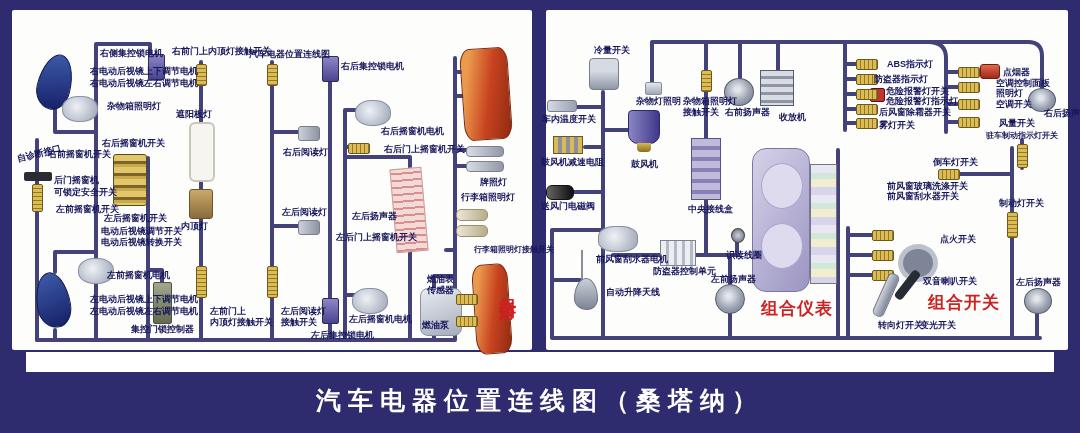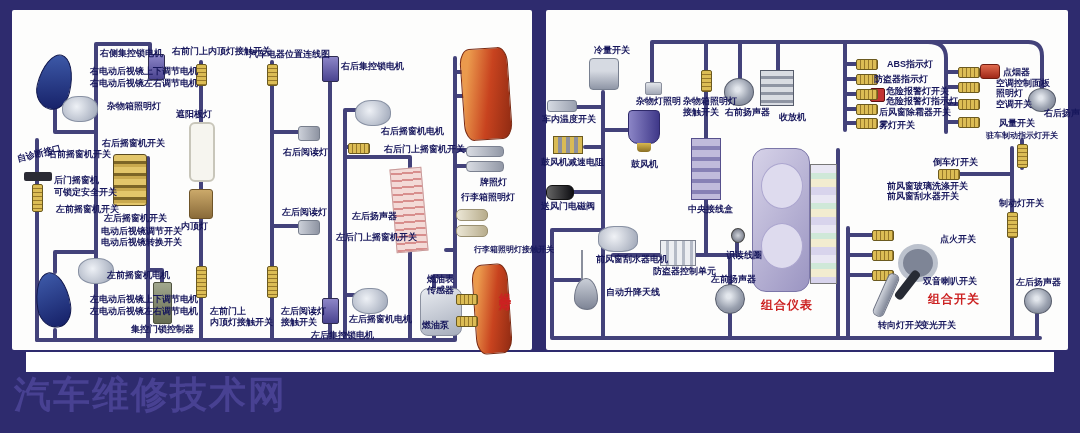--- a/index.html
+++ b/index.html
@@ -16,21 +16,21 @@
          font-size:25px;font-weight:bold;letter-spacing:7px;}
   .wm-big{position:absolute;left:14px;top:370px;font-size:37px;font-weight:900;color:#4b4496;
           letter-spacing:2px;opacity:.9;white-space:nowrap;}
   .wm-url{position:absolute;left:24px;top:402px;font-size:26px;font-weight:bold;color:#a04a5a;
           letter-spacing:2px;opacity:.95;}
   svg.wires{position:absolute;left:0;top:0;width:1080px;height:433px;}
   
   .lb{position:absolute;font-size:9px;font-weight:bold;color:#17175c;white-space:nowrap;line-height:10px;}
   .lb-s{font-size:8px;}
   .lb-rot{transform:rotate(-14deg);transform-origin:left top;}
-  .red{position:absolute;color:#cc2222;font-size:12px;font-weight:bold;letter-spacing:1px;white-space:nowrap;}
+  .red{position:absolute;color:#cc2222;font-size:17px;font-weight:bold;letter-spacing:1px;white-space:nowrap;}
   .red-v{writing-mode:vertical-rl;letter-spacing:2px;}
   
   .dev{position:absolute;}
   .con{width:9px;height:20px;border:1px solid #6b5a1f;border-radius:2px;
        background:repeating-linear-gradient(180deg,#dcbd55 0 3px,#97782a 3px 4px);}
   .con-h{width:20px;height:9px;border:1px solid #6b5a1f;border-radius:2px;
        background:repeating-linear-gradient(90deg,#dcbd55 0 3px,#97782a 3px 4px);}
   .lock{width:15px;height:24px;border:1px solid #2e2c50;border-radius:2px;
        background:linear-gradient(180deg,#8d86c8,#4a4490);}
   .motor{width:34px;height:24px;border:1px solid #8891a3;border-radius:45%;
@@ -282,14 +282,14 @@
   <span class="lb" style="left:999px;top:198px">制动灯开关</span>
   <span class="lb" style="left:940px;top:234px">点火开关</span>
   <span class="lb" style="left:923px;top:276px">双音喇叭开关</span>
   <span class="lb" style="left:878px;top:320px">转向灯开关</span>
   <span class="lb" style="left:920px;top:320px">变光开关</span>
   <span class="lb" style="left:1016px;top:277px">左后扬声器</span>
   <span class="red" style="left:761px;top:297px">组合仪表</span>
   <span class="red" style="left:928px;top:291px">组合开关</span>
 
   <div class="bottombar"></div>
-  <div class="wm-big">汽车维修技术网</div>
+  <div class="title">汽车电器位置连线图（桑塔纳）</div>
 </div>
 
 </body></html>

